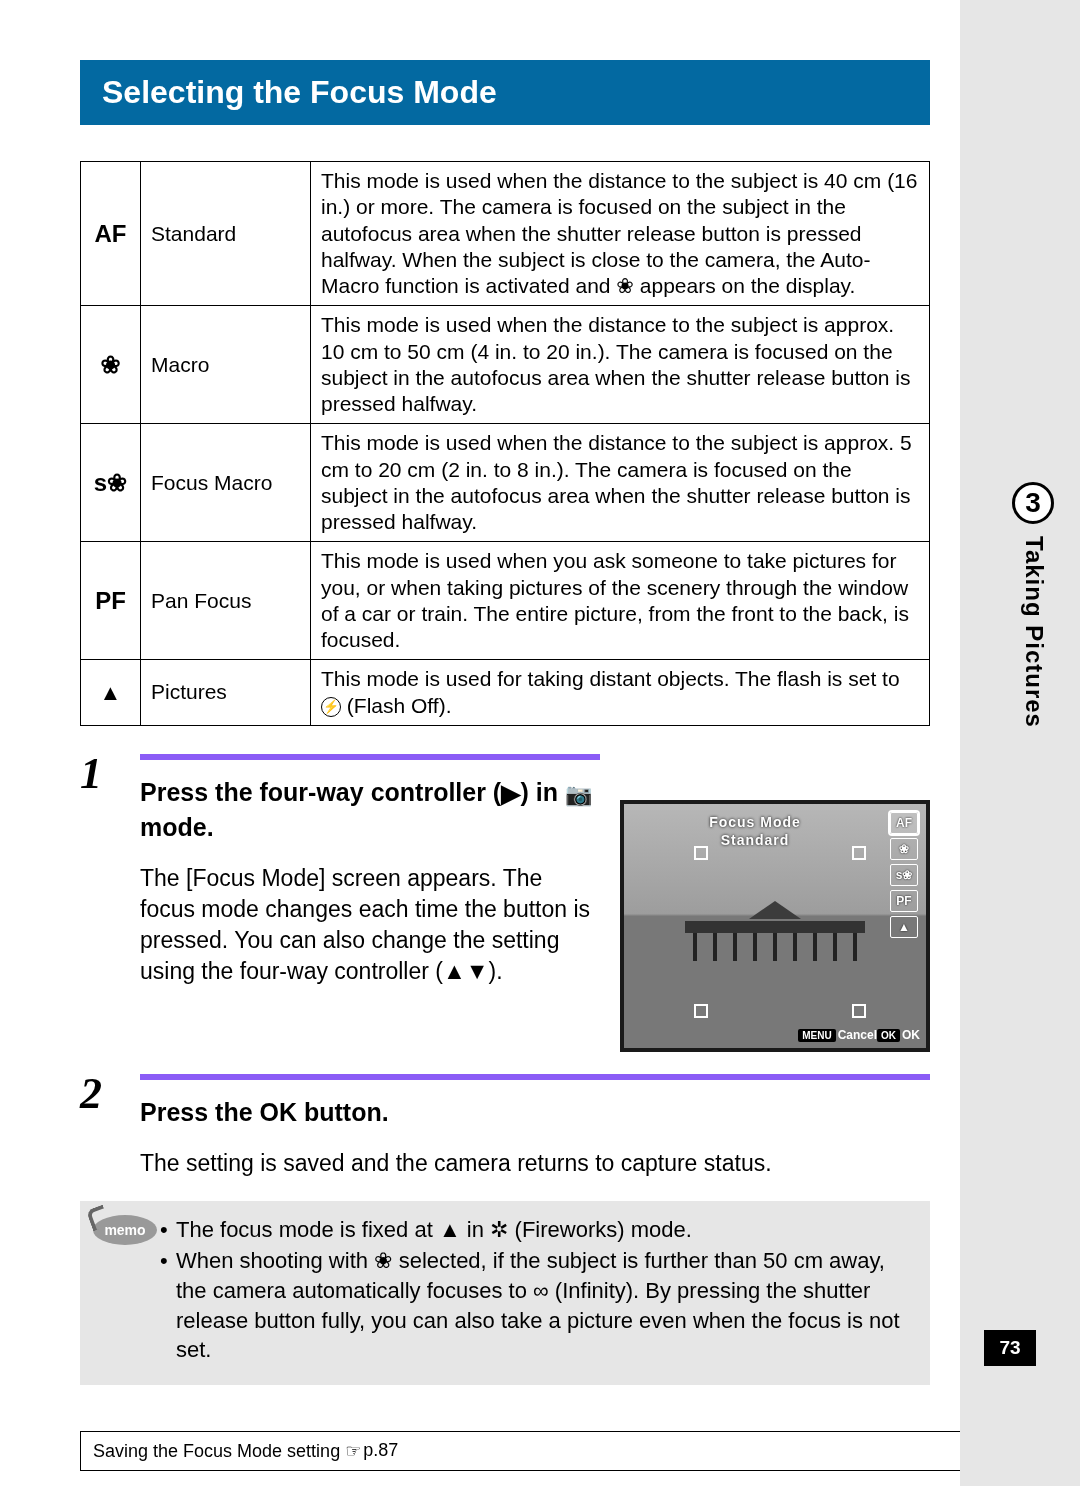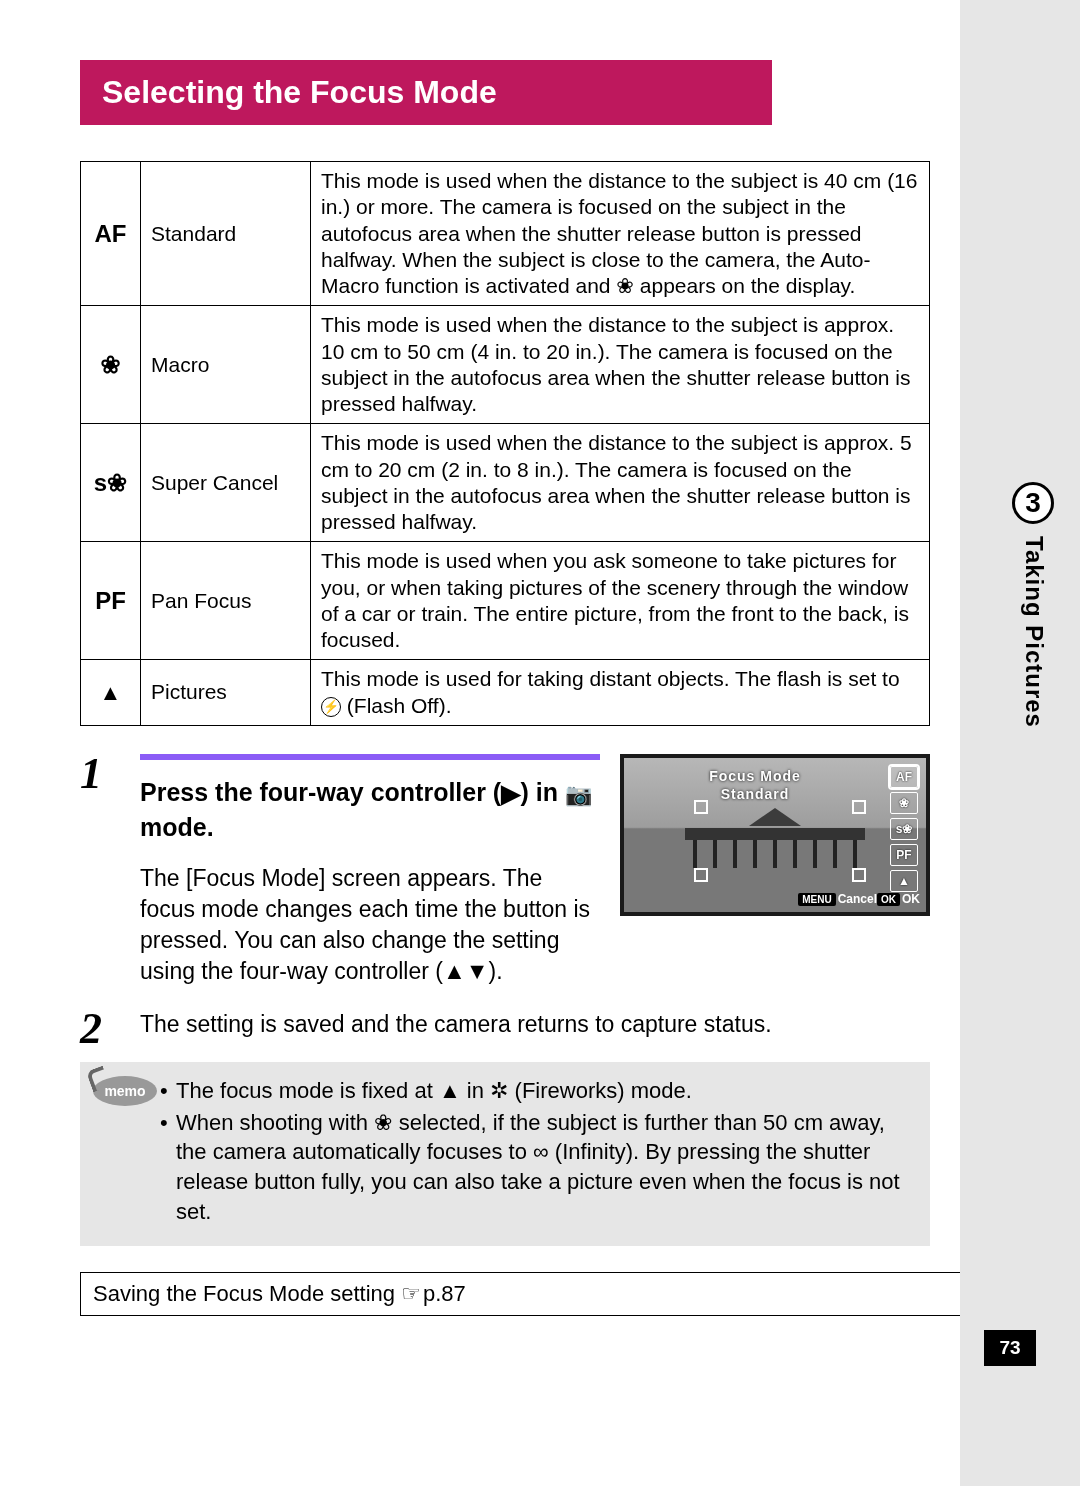--- a/index.html
+++ b/index.html
@@ -3,41 +3,41 @@
 <meta charset="utf-8">
 <style>
   * { box-sizing: border-box; margin: 0; padding: 0; }
   html, body { width: 1080px; height: 1486px; font-family: Arial, Helvetica, sans-serif; background: #fff; color: #000; }
   .page { position: relative; width: 1080px; height: 1486px; padding: 60px 0 0 80px; }
   .side-strip { position: absolute; top: 0; right: 0; width: 120px; height: 1486px; background: #e6e6e6; }
   .chapter-badge { position: absolute; top: 482px; right: 26px; width: 42px; height: 42px; border: 3px solid #000; border-radius: 50%; display: flex; align-items: center; justify-content: center; font-size: 28px; font-weight: bold; background: #fff; }
   .vert-label { position: absolute; top: 536px; right: 32px; writing-mode: vertical-rl; font-weight: bold; font-size: 24px; letter-spacing: 1px; }
   .page-num-box { position: absolute; bottom: 120px; right: 44px; width: 52px; height: 36px; background: #000; color: #fff; font-weight: bold; font-size: 19px; display: flex; align-items: center; justify-content: center; }
 
-  .title-bar { width: 692px; background: #be185d; color: #fff; font-size: 32px; font-weight: bold; padding: 14px 20px 14px 22px; margin-bottom: 36px; }
+  .title-bar { width: 850px; background: #0369a1; color: #fff; font-size: 32px; font-weight: bold; padding: 14px 20px 14px 22px; margin-bottom: 36px; }
 
   table.modes { border-collapse: collapse; width: 850px; font-size: 21px; }
   table.modes td { border: 1.5px solid #000; padding: 6px 10px; vertical-align: middle; line-height: 1.25; }
   .col-icon { width: 60px; text-align: center; font-weight: bold; }
   .col-name { width: 170px; }
   .col-desc { }
   .icon-af { font-family: Arial; font-size: 24px; font-weight: bold; }
   .icon-pf { font-family: Arial; font-size: 24px; font-weight: bold; }
   .flower { font-size: 24px; }
   .mtn { font-size: 22px; }
 
   .steps { width: 850px; margin-top: 28px; }
   .step { position: relative; padding-left: 60px; margin-bottom: 22px; }
   .step-num { position: absolute; left: 0; top: -6px; font-size: 44px; font-style: italic; font-family: "Times New Roman", serif; font-weight: bold; }
   .step-head { font-size: 25px; font-weight: bold; border-top: 6px solid #8b5cf6; padding-top: 16px; line-height: 1.35; }
   .step-body { font-size: 23px; margin-top: 18px; line-height: 1.35; }
   .step1-row { display:flex; gap:20px; }
   .step1-text { flex:1; }
 
-  .lcd { width: 310px; height: 162px; background: linear-gradient(#b7b7b7,#9d9d9d 45%,#787878 46%,#787878 100%); border: 4px solid #1a1a1a; position: relative; color:#fff; font-size:14px; }
+  .lcd { width: 310px; height: 252px; background: linear-gradient(#b7b7b7,#9d9d9d 45%,#787878 46%,#787878 100%); border: 4px solid #1a1a1a; position: relative; color:#fff; font-size:14px;margin-top:46px; }
   .lcd .title1 { position:absolute; top:10px; left:0; right:40px; text-align:center; font-weight:bold; letter-spacing:1px; text-shadow:0 0 3px #000; }
   .lcd .title2 { position:absolute; top:28px; left:0; right:40px; text-align:center; font-weight:bold; letter-spacing:1px; text-shadow:0 0 3px #000; font-size:14px;}
   .lcd .icons { position:absolute; top:8px; right:6px; width:30px; display:flex; flex-direction:column; gap:4px; }
   .lcd .ibox { width:28px; height:22px; border:1.5px solid #fff; border-radius:2px; font-size:12px; font-weight:bold; display:flex; align-items:center; justify-content:center; text-shadow:0 0 2px #000; }
   .lcd .ibox.sel { background:rgba(255,255,255,.15); outline:2px solid #fff; }
   .lcd .menubar { position:absolute; bottom:6px; left:6px; right:6px; display:flex; justify-content:flex-end; font-size:12px; font-weight:bold;}
   .lcd .mbtn { background:#000; color:#fff; padding:1px 4px; border-radius:2px; font-size:10px; margin-right:2px; }
   .lcd .corners span{ position:absolute; width:14px; height:14px; border:2px solid #fff; }
   .lcd .c-tl{ top:42px; left:70px; border-right:none;border-bottom:none;}
   .lcd .c-tr{ top:42px; right:60px; border-left:none;border-bottom:none;}
@@ -51,21 +51,21 @@
 
   .memo-box { width: 850px; margin-top: 16px; background: #e6e6e6; display:flex; padding: 14px 16px 18px 10px; }
   .memo-icon { width: 70px; flex-shrink:0; display:flex; flex-direction:column; align-items:center; }
   .memo-oval { width:64px; height:30px; background:#999; border-radius:50%; display:flex; align-items:center; justify-content:center; color:#fff; font-size:14px; font-weight:bold; position:relative; }
   .memo-oval:before{content:"";position:absolute;left:-4px;top:-8px;width:14px;height:18px;border-left:4px solid #666;border-top:4px solid #666;border-radius:8px 0 0 0;transform:rotate(-20deg);}
 
   .memo-list { font-size: 22px; line-height:1.35; }
   .memo-list li { list-style: none; position: relative; padding-left: 16px; margin-bottom:2px;}
   .memo-list li:before { content:"•"; position:absolute; left:0; }
 
-  .ref-box { width: 916px; border:1.5px solid #000; margin-top: 26px; padding:8px 12px; font-size:22px; }
+  .ref-box { width: 916px; border:1.5px solid #000; margin-top: 46px; padding:8px 12px; font-size:18px; }
 
   .inline-icon { display:inline-block; vertical-align:middle; }
   .green-oval{display:inline-block;width:26px;height:18px;background:#000;border-radius:50%;vertical-align:middle;}
   .ok-word{font-weight:bold;}
   .page-ref{display:inline-flex;align-items:center;gap:2px;}
   .flash-off{display:inline-block;border:1.5px solid #000;border-radius:50%;width:20px;height:20px;line-height:17px;text-align:center;font-size:13px;vertical-align:middle;}
   .camera-icon{font-size:22px;vertical-align:middle;}
 </style>
 </head>
 <body>
@@ -85,21 +85,21 @@
           <td class="col-name">Standard</td>
           <td class="col-desc">This mode is used when the distance to the subject is 40 cm (16 in.) or more. The camera is focused on the subject in the autofocus area when the shutter release button is pressed halfway. When the subject is close to the camera, the Auto-Macro function is activated and <span>❀</span> appears on the display.</td>
         </tr>
         <tr>
           <td class="col-icon flower">❀</td>
           <td class="col-name">Macro</td>
           <td class="col-desc">This mode is used when the distance to the subject is approx. 10 cm to 50 cm (4 in. to 20 in.). The camera is focused on the subject in the autofocus area when the shutter release button is pressed halfway.</td>
         </tr>
         <tr>
           <td class="col-icon flower">s❀</td>
-          <td class="col-name">Super Cancel</td>
+          <td class="col-name">Focus Macro</td>
           <td class="col-desc">This mode is used when the distance to the subject is approx. 5 cm to 20 cm (2 in. to 8 in.). The camera is focused on the subject in the autofocus area when the shutter release button is pressed halfway.</td>
         </tr>
         <tr>
           <td class="col-icon icon-pf">PF</td>
           <td class="col-name">Pan Focus</td>
           <td class="col-desc">This mode is used when you ask someone to take pictures for you, or when taking pictures of the scenery through the window of a car or train. The entire picture, from the front to the back, is focused.</td>
         </tr>
         <tr>
           <td class="col-icon mtn">▲</td>
           <td class="col-name">Pictures</td>
@@ -153,20 +153,23 @@
           <div class="menubar">
             <span><span class="mbtn">MENU</span><span>Cancel</span></span>
             <span><span class="mbtn">OK</span><span>OK</span></span>
           </div>
         </div>
       </div>
     </div>
 
     <div class="step">
       <div class="step-num">2</div>
+      <div class="step-head">
+        <span>Press the </span><span class="ok-word">OK</span><span> button.</span>
+      </div>
       <div class="step-body">The setting is saved and the camera returns to capture status.</div>
     </div>
 
   </div>
 
   <div class="memo-box">
     <div class="memo-icon">
       <div class="memo-oval">memo</div>
     </div>
     <ul class="memo-list">

